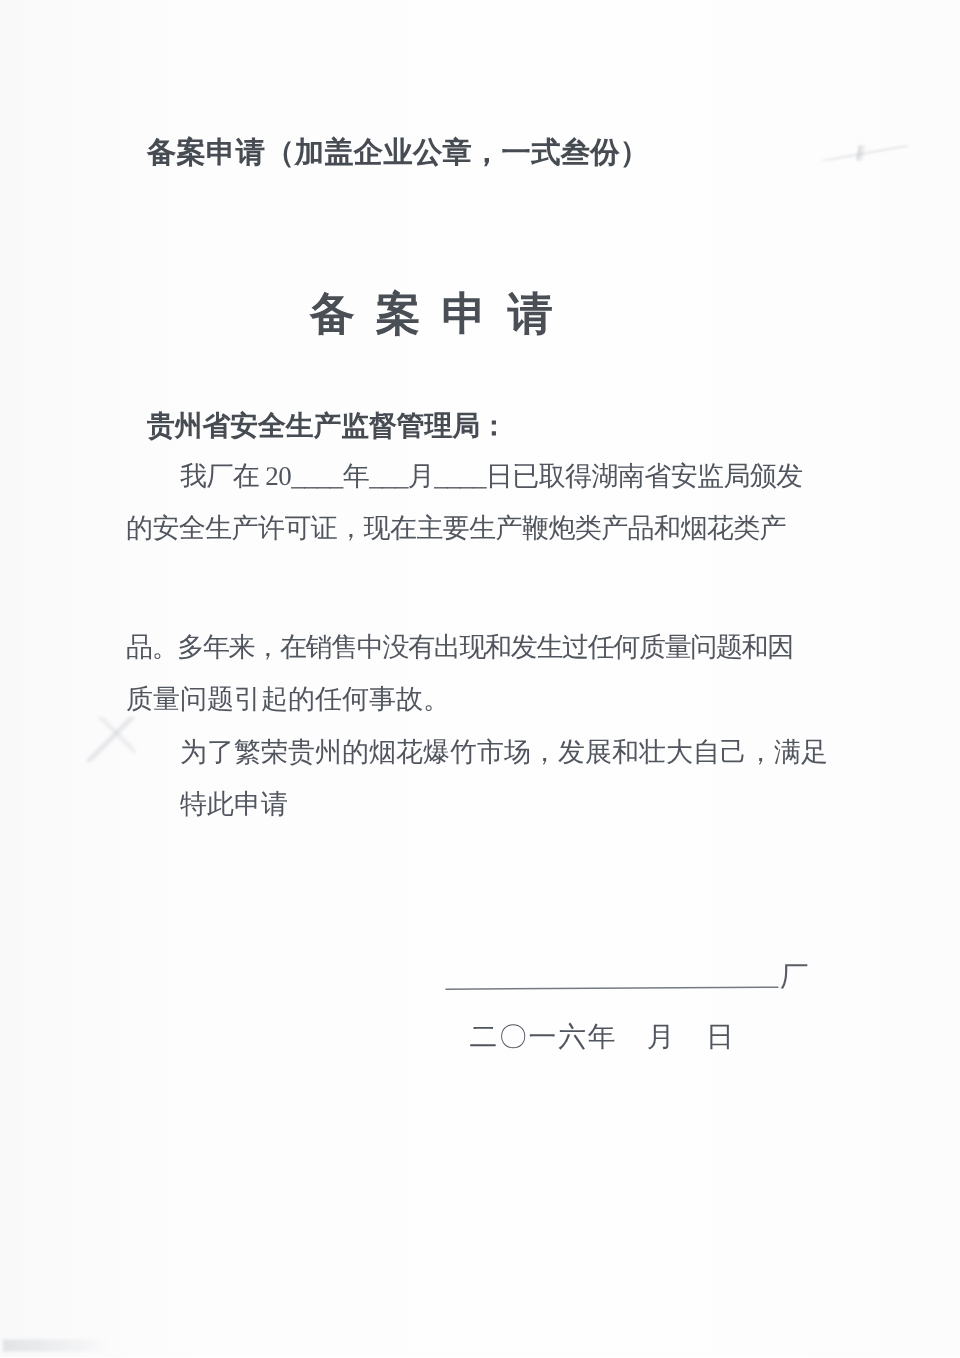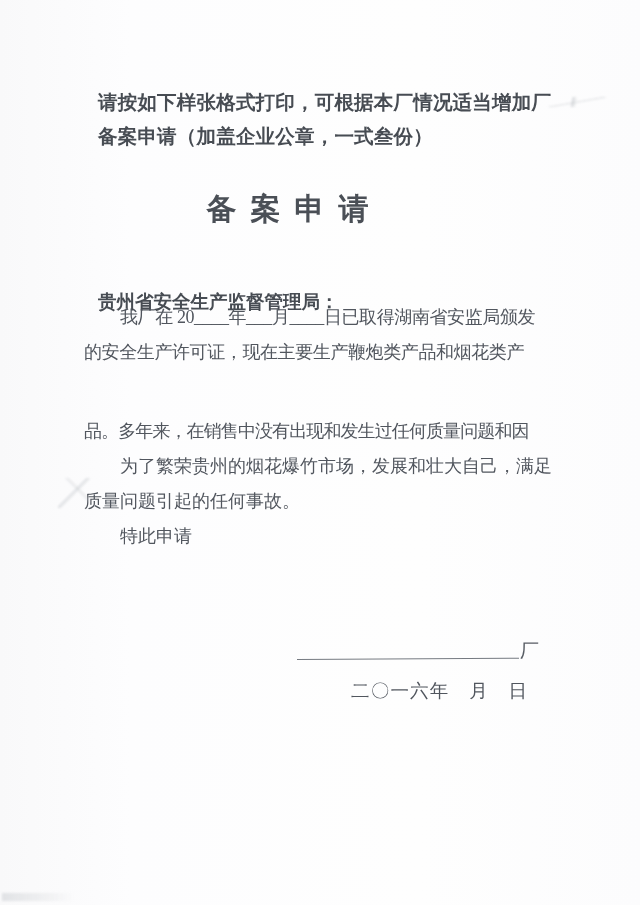--- a/index.html
+++ b/index.html
@@ -29,21 +29,21 @@
     width: 575px;
     text-align: center;
     font-size: 30px;
     font-weight: bold;
     letter-spacing: 14px;
     padding-left: 14px;
     color: #4a4f56;
   }
   .salutation {
     position: absolute;
-    left: 98px; top: 289px;
+    left: 98px; top: 271px;
     font-size: 18.5px;
     font-weight: bold;
     color: #474c53;
   }
   .body-block {
     position: absolute;
     left: 84px; top: 300px;
     width: 462px;
     font-size: 18px;
     line-height: 35px;
@@ -73,21 +73,20 @@
     margin-left: 1px;
     transform: translateY(-3px);
   }
   .date-line {
     position: absolute;
     left: 313px; top: 678px;
     font-size: 18.5px;
     letter-spacing: 1.2px;
     color: #51565e;
     white-space: nowrap;
-    margin-left: 38px;
   }
   
   .artifact { position: absolute; pointer-events: none; }
   .artifact-tr {
     left: 548px; top: 97px; width: 58px; height: 10px;
     background:
       linear-gradient(100deg, transparent 40%, rgba(150,156,163,0.35) 42%, transparent 50%),
       linear-gradient(170deg, transparent 46%, rgba(150,156,163,0.30) 50%, transparent 56%);
     filter: blur(0.8px);
   }
@@ -103,34 +102,33 @@
     background: linear-gradient(90deg, rgba(190,194,199,0.4), rgba(210,213,216,0.25) 60%, transparent);
     filter: blur(1px);
   }
 </style>
 </head>
 <body>
 
 <div class="page">
 
   <div class="notice">
-    <div class="line">请按如下样张格式打印，可根据本厂情况适当增加厂</div>
     <div class="line">备案申请（加盖企业公章，一式叁份）</div>
   </div>
 
   <div class="doc-title">备案申请</div>
 
   <div class="salutation">贵州省安全生产监督管理局：</div>
 
   <div class="body-block">
     <div class="line indent tight2">我厂在 20____年___月____日已取得湖南省安监局颁发</div>
     <div class="line tight2">的安全生产许可证，现在主要生产鞭炮类产品和烟花类产</div>
     <div class="line tight">品。多年来，在销售中没有出现和发生过任何质量问题和因</div>
+    <div class="line">质量问题引起的任何事故。</div>
     <div class="line indent">为了繁荣贵州的烟花爆竹市场，发展和壮大自己，满足</div>
-    <div class="line">质量问题引起的任何事故。</div>
     <div class="line indent">特此申请</div>
   </div>
 
   <div class="signature">
     <span class="sig-line"></span><span class="sig-suffix">厂</span>
   </div>
 
   <div class="date-line">二〇一六年　月　日</div>
 
   <div class="artifact artifact-tr"></div>

